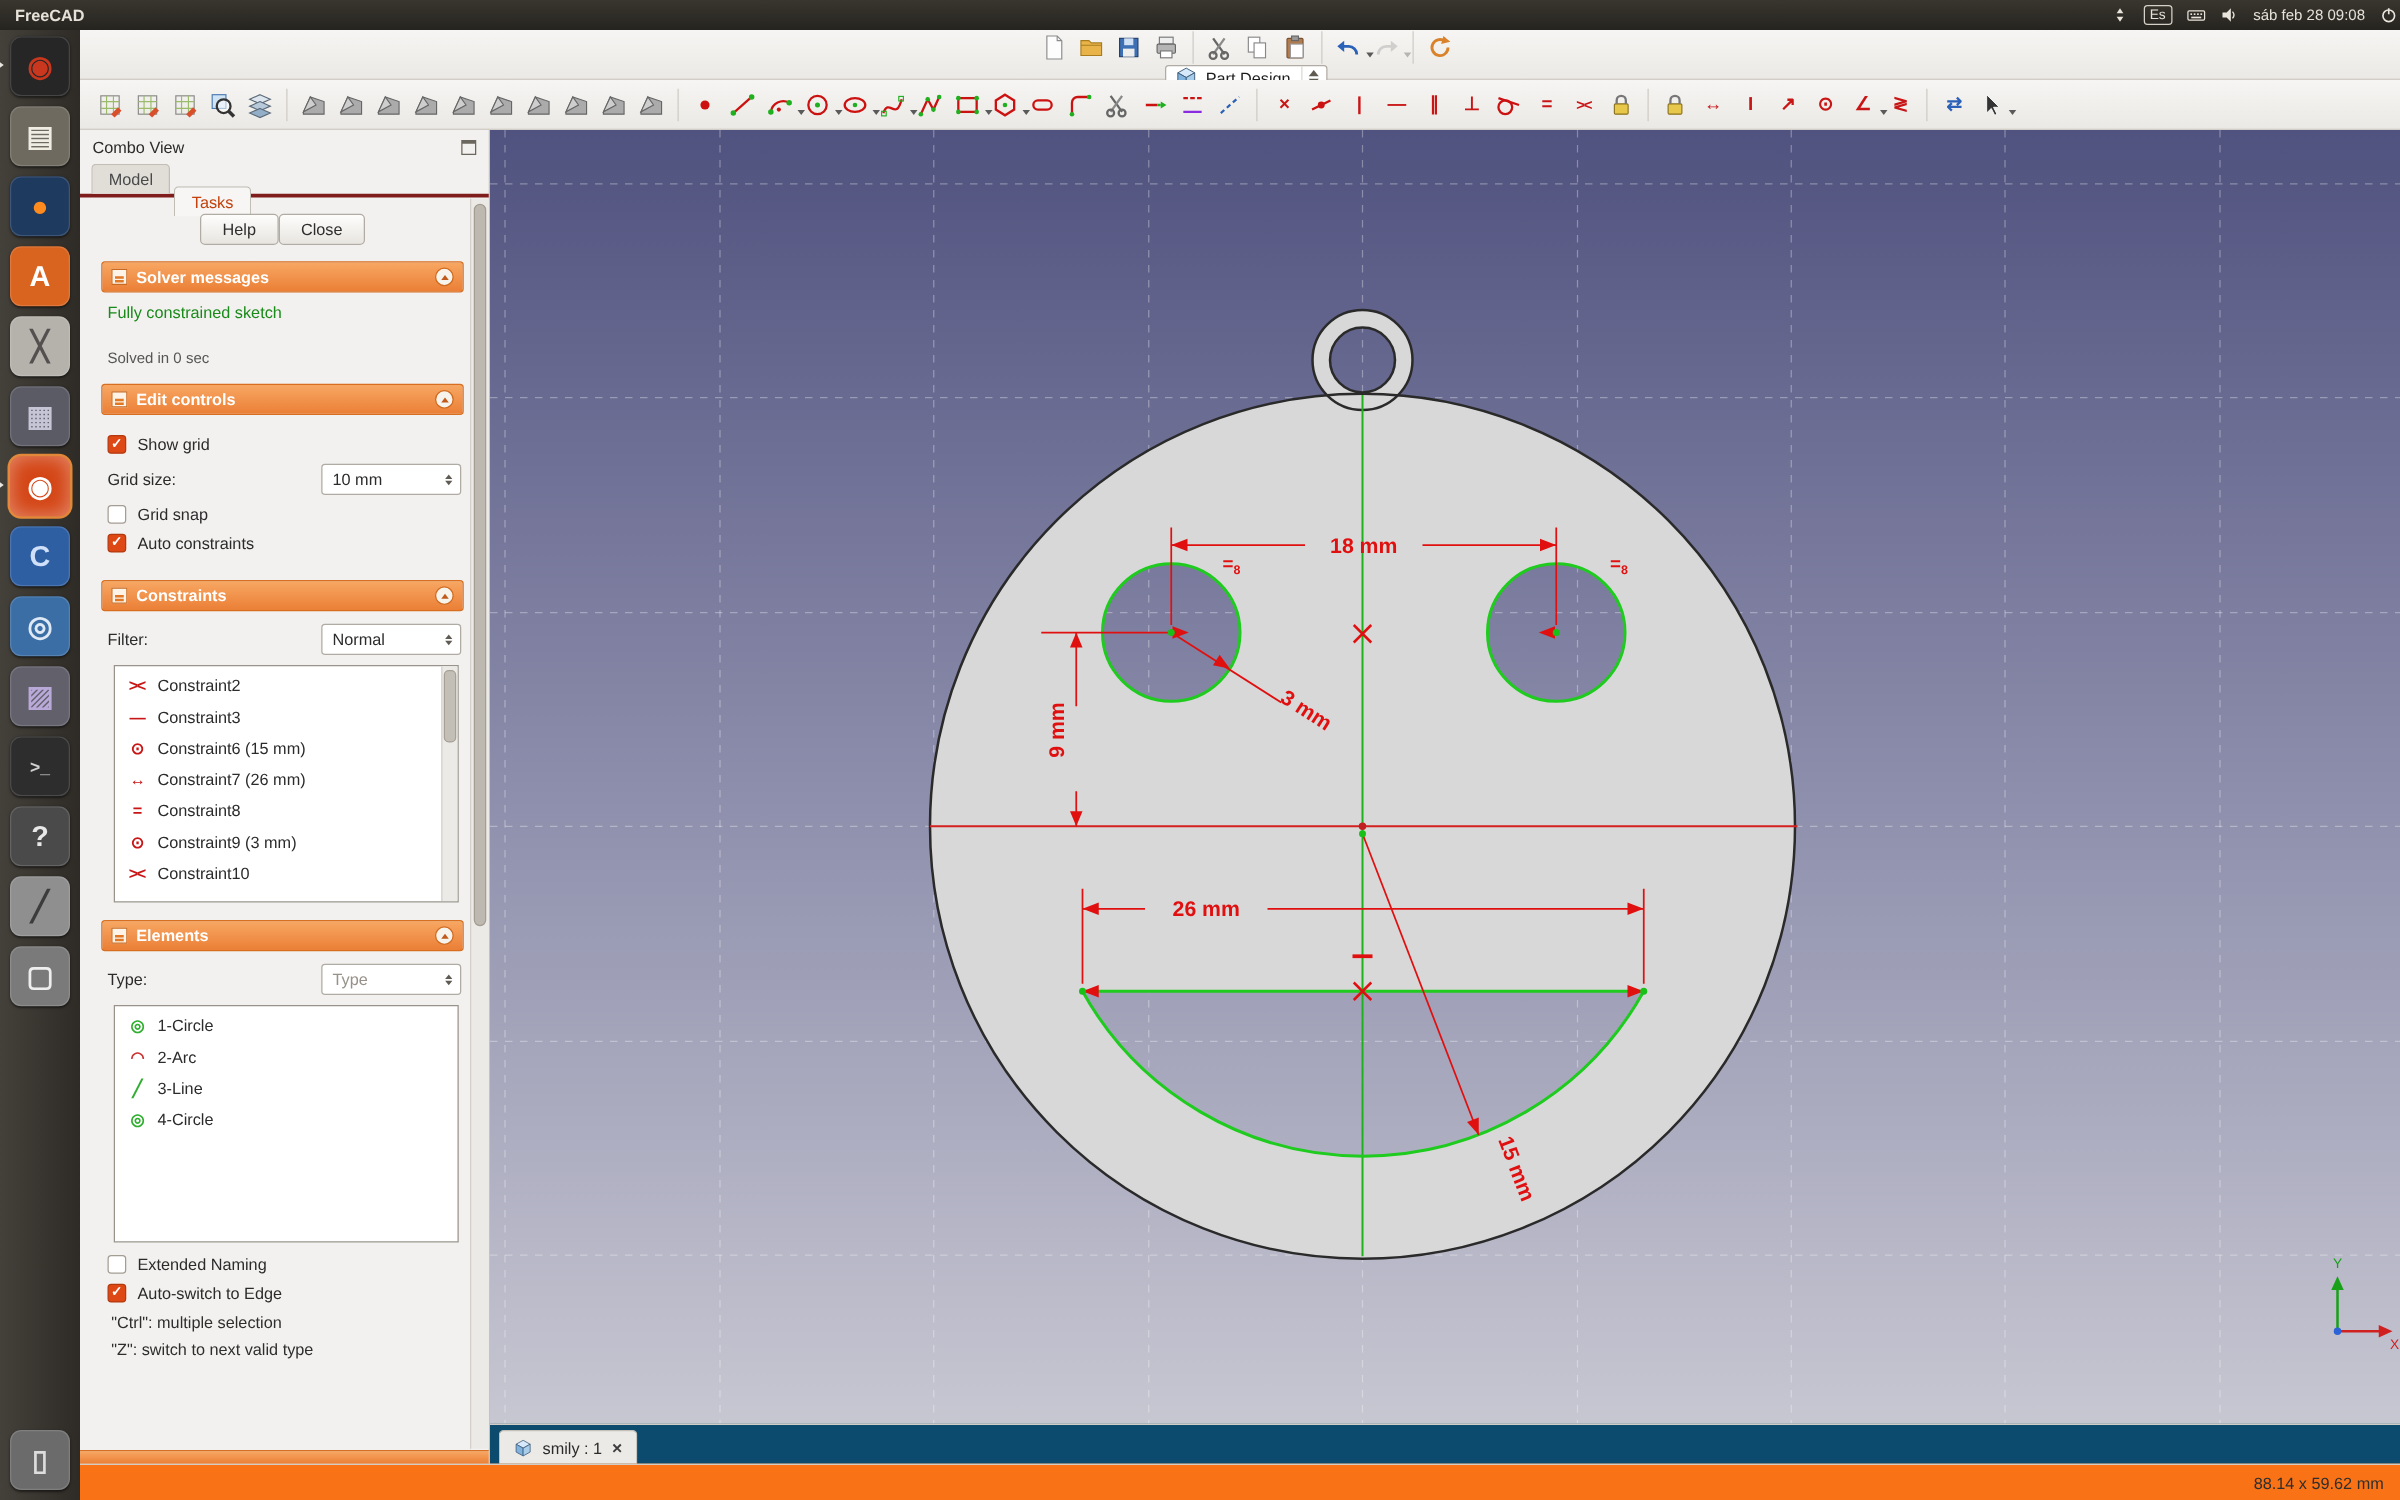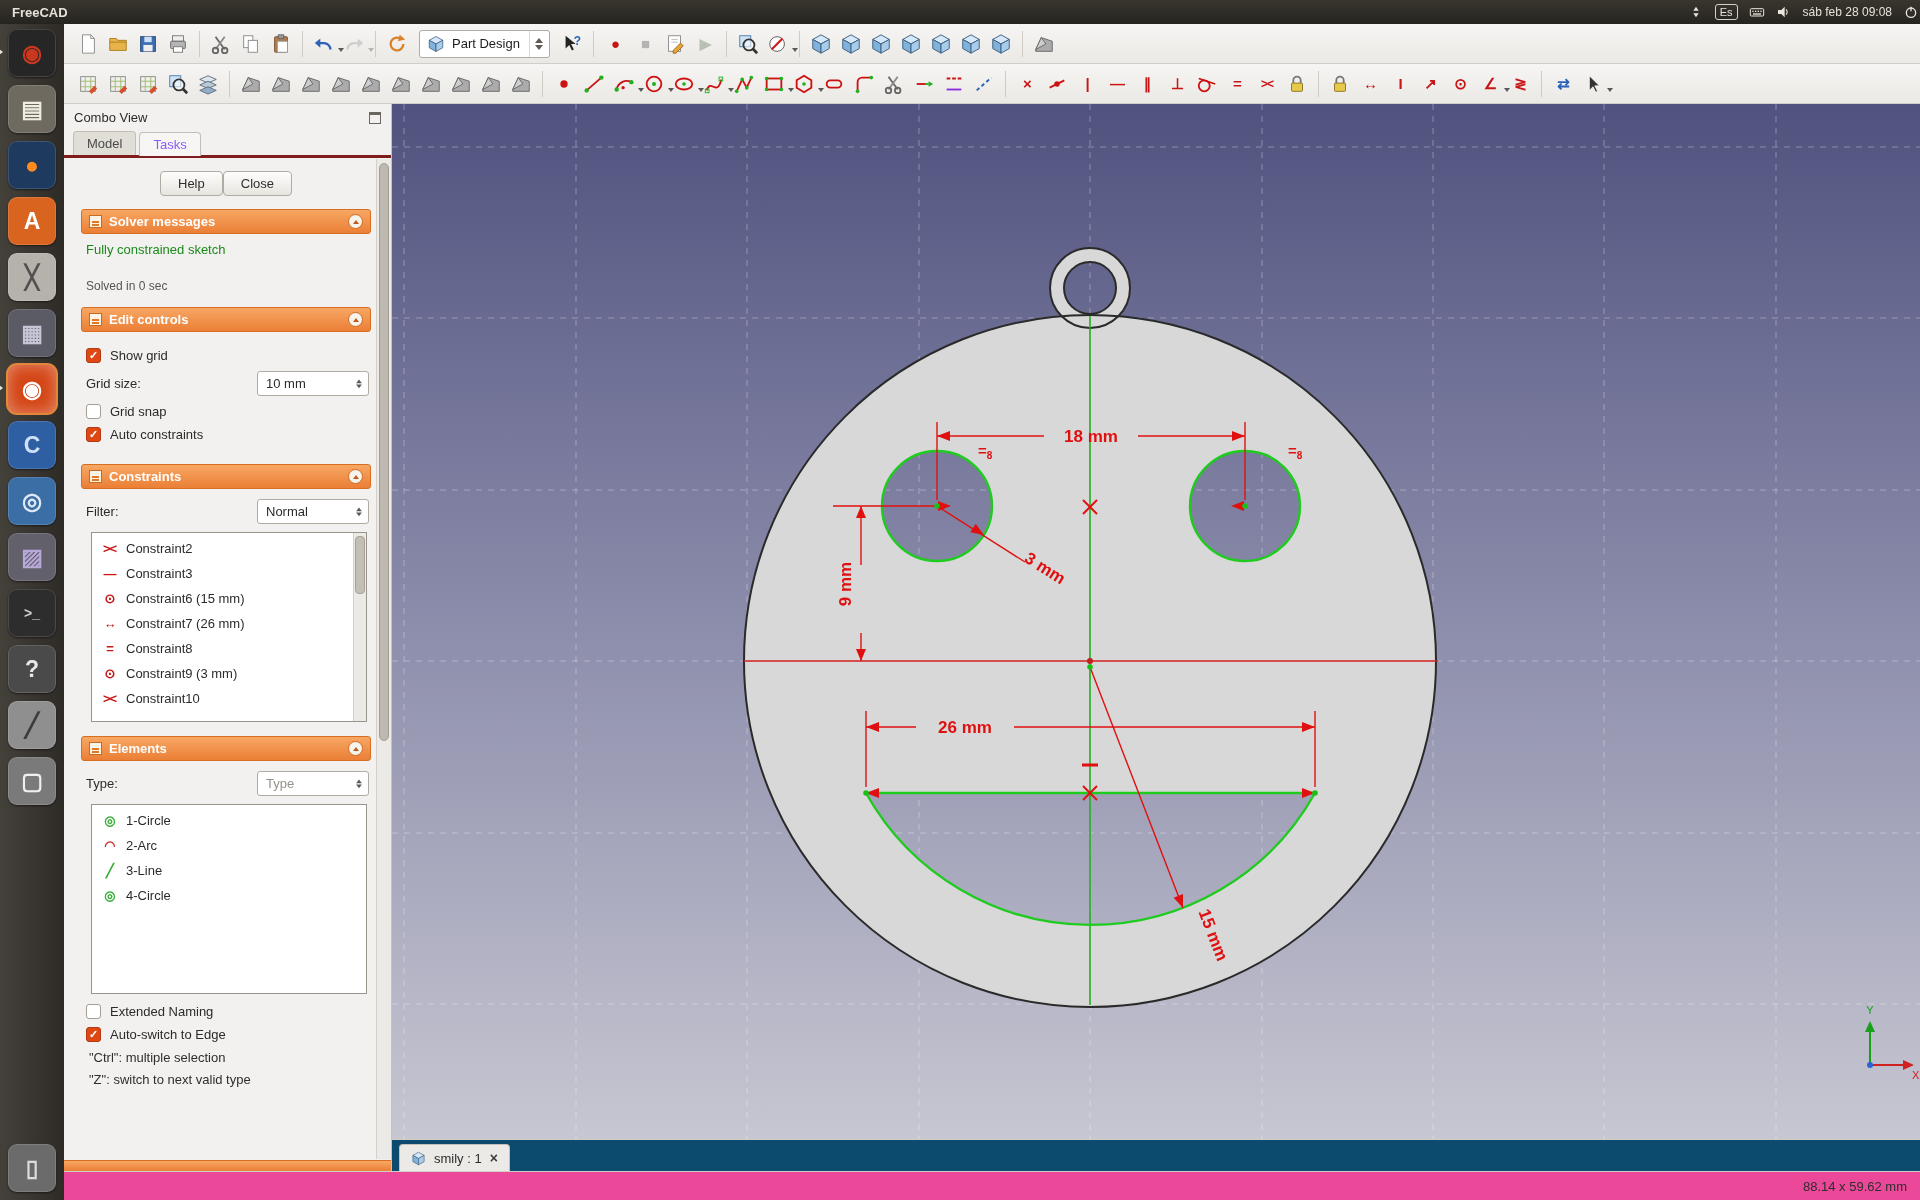--- a/index.html
+++ b/index.html
@@ -9,21 +9,21 @@
   
   .titlebar { position:absolute; top:0; left:0; right:0; height:24px; background:linear-gradient(#39362f,#26241f); color:#e6e2d9; display:flex; align-items:center; font-size:13px; z-index:40; }
   .tb-app { padding-left:12px; font-weight:bold; }
   .tb-right { margin-left:auto; display:flex; align-items:center; gap:11px; padding-right:1px; }
   .tb-right svg { width:16px; height:16px; display:block; }
   .es-badge { border:1px solid #d5d1c8; border-radius:3px; padding:0 4px; font-size:11px; line-height:14px; height:16px; }
   .tb-clock { font-size:12px; }
 
   
   .toolbar { position:absolute; left:64px; right:0; background:linear-gradient(#f6f5f3,#ebe9e5); border-bottom:1px solid #d2cec7; display:flex; align-items:center; padding-left:10px; z-index:30; }
-  #toolbar1 { top:24px; height:40px; }
+  #toolbar1 { top:24px; height:40px;flex-direction:column; }
   #toolbar2 { top:64px; height:40px; }
   .tgroup { display:flex; align-items:center; gap:2px; }
   .tbtn { width:28px; height:28px; border-radius:3px; display:flex; align-items:center; justify-content:center; position:relative; flex:0 0 auto; }
   .tbtn svg { width:22px; height:22px; display:block; }
   .tbtn .tic { display:flex; align-items:center; justify-content:center; width:24px; height:24px; font-size:15px; font-weight:bold; color:#444; letter-spacing:-1px; line-height:1; }
   .tbtn .tic svg { width:22px; height:22px; }
   .tbtn.disabled { opacity:.38; filter:grayscale(70%); }
   .tsep { width:1px; height:26px; background:#cfccc5; margin:0 5px; flex:0 0 auto; }
   .dd-arrow { position:absolute; right:-6px; bottom:3px; width:0; height:0; border:3.5px solid transparent; border-top:4.5px solid #5a5a5a; }
   .arr-up { width:0; height:0; border-left:4px solid transparent; border-right:4px solid transparent; border-bottom:5px solid #5f5a52; }
@@ -38,21 +38,21 @@
   .lch.running::before { content:""; position:absolute; left:-12px; top:18px; border:5px solid transparent; border-left:7px solid #e9e6e1; }
   .lch.active { box-shadow:0 0 0 2px rgba(255,150,60,.85), inset 0 0 16px rgba(255,255,255,.4); }
   .lch[data-name="launcher-trash"] { margin-top:auto; margin-bottom:8px; }
 
   
   .combo-panel { position:absolute; left:64px; top:104px; width:328px; bottom:29px; background:#f2f1ef; border-right:1px solid #c7c3bc; font-size:13px; color:#2b2b2b; z-index:20; }
   .cv-header { height:27px; display:flex; align-items:center; justify-content:space-between; padding:0 10px; }
   .dock-icon { width:12px; height:12px; border:1px solid #6b675f; border-top-width:3px; }
   .cv-tabs { display:flex; height:27px; padding-left:9px; border-bottom:3px solid #7f1d1d; }
   .cv-tab { padding:0 13px; display:flex; align-items:center; border:1px solid #c2beb6; border-bottom:none; border-radius:4px 4px 0 0; background:#e1ded8; margin-right:3px; color:#4a4a4a; }
-  .cv-tab.active { background:#f7f6f4; color:#8b5cf6; position:relative; top:1px; }
+  .cv-tab.active { background:#f7f6f4; color:#c2410c; position:relative; top:18px; }
   .cv-body { position:absolute; top:55px; left:0; right:15px; bottom:12px; overflow:hidden; padding:6px 5px 0 17px; }
   .btn-row { display:flex; justify-content:center; margin:6px 0 13px; }
   .btn { background:linear-gradient(#fdfdfc,#e8e5e0); border:1px solid #b1aca3; border-radius:4px; padding:4px 17px; font-size:13px; color:#2e2e2e; }
   .sec { margin-bottom:11px; }
   .sec-head { height:25px; background:linear-gradient(#f7a763,#eb7f36); border:1px solid #d66f22; border-radius:3px; display:flex; align-items:center; padding:0 7px; color:#fff; font-weight:bold; font-size:13px; gap:7px; }
   .sec-ico { width:13px; height:13px; background:#fdf3e6; border:1px solid #c96a20; display:flex; align-items:center; justify-content:center; }
   .sec-ico i { display:block; width:7px; height:2px; background:#e07826; box-shadow:0 3px 0 #e07826; }
   .collapse { margin-left:auto; width:15px; height:15px; border-radius:50%; background:#f6f2ec; border:1px solid #cf6a1e; display:flex; align-items:center; justify-content:center; }
   .collapse i { width:0; height:0; border:3px solid transparent; border-bottom:4px solid #c05a1a; margin-top:-2px; }
   .sec-body { padding:8px 2px 3px 5px; }
@@ -80,21 +80,21 @@
   .viewport { position:absolute; left:392px; top:104px; right:0; bottom:61px; z-index:10; }
   .viewport svg.vp { width:100%; height:100%; display:block; }
   .dimtext text { fill:#e01010; font-size:17px; font-weight:bold; font-family:"Liberation Sans",sans-serif; }
   .eqm { fill:#e01010; font-size:15px; font-weight:bold; }
   .doc-tabbar { position:absolute; left:392px; right:0; bottom:29px; height:32px; background:#0c4a6e; border-top:1px solid #d2cec7; display:flex; align-items:flex-end; padding-left:7px; z-index:15; }
   .doc-tab { height:27px; display:flex; align-items:center; gap:8px; padding:0 11px; background:#eceae6; border:1px solid #c5c1b9; border-bottom:none; border-radius:4px 4px 0 0; font-size:13px; color:#2b2b2b; }
   .doc-tab svg { width:15px; height:15px; }
   .tab-close { font-weight:bold; color:#3d3d3d; font-size:14px; line-height:1; }
 
   
-  .statusbar { position:absolute; left:64px; right:0; bottom:0; height:29px; background:#ec4899; border-top:1px solid #d2cec7; display:flex; align-items:center; justify-content:flex-end; padding-right:13px; font-size:13px; color:#2e2e2e; z-index:20; }
+  .statusbar { position:absolute; left:64px; right:0; bottom:0; height:29px; background:#f97316; border-top:1px solid #d2cec7; display:flex; align-items:center; justify-content:flex-end; padding-right:13px; font-size:13px; color:#2e2e2e; z-index:20; }
 </style>
 </head>
 <body>
 
 <svg width="0" height="0" style="position:absolute" aria-hidden="true">
   <defs>
     <symbol id="sym-page" viewBox="0 0 24 24">
         <path d="M6 2h9l4 4v16H6z" fill="#fdfdfd" stroke="#8a8a8a"></path>
         <path d="M15 2v4h4" fill="none" stroke="#8a8a8a"></path>
       </symbol>

